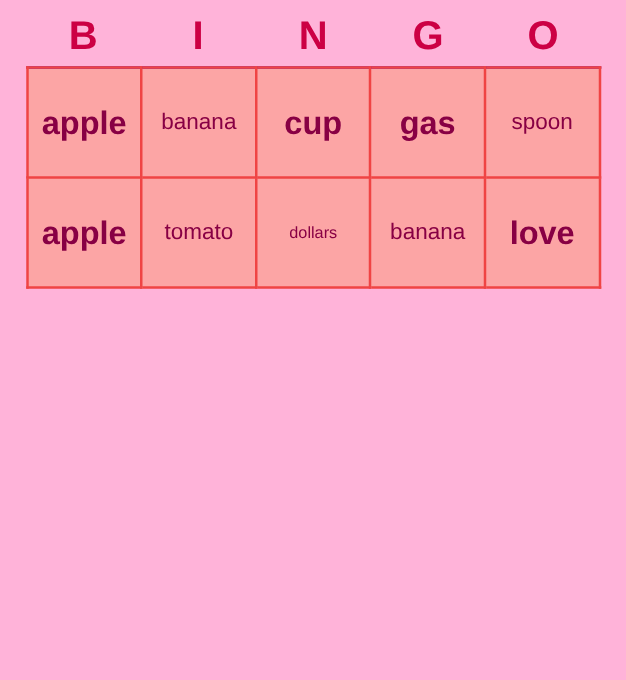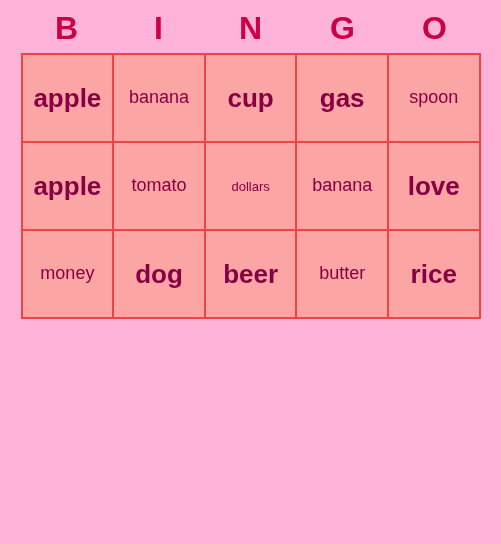--- a/index.html
+++ b/index.html
@@ -74,21 +74,14 @@
         <td><span class="cell-text size-xl">gas</span></td>
         <td><span class="cell-text size-md">spoon</span></td>
       </tr>
       <tr>
         <td><span class="cell-text size-xl">apple</span></td>
         <td><span class="cell-text size-md">tomato</span></td>
         <td><span class="cell-text size-sm">dollars</span></td>
         <td><span class="cell-text size-md">banana</span></td>
         <td><span class="cell-text size-xl">love</span></td>
       </tr>
-      <tr>
-        <td><span class="cell-text size-md">money</span></td>
-        <td><span class="cell-text size-xl">dog</span></td>
-        <td><span class="cell-text size-xl">beer</span></td>
-        <td><span class="cell-text size-md">butter</span></td>
-        <td><span class="cell-text size-xl">rice</span></td>
-      </tr>
     </tbody>
 </table>
 
 </body></html>

